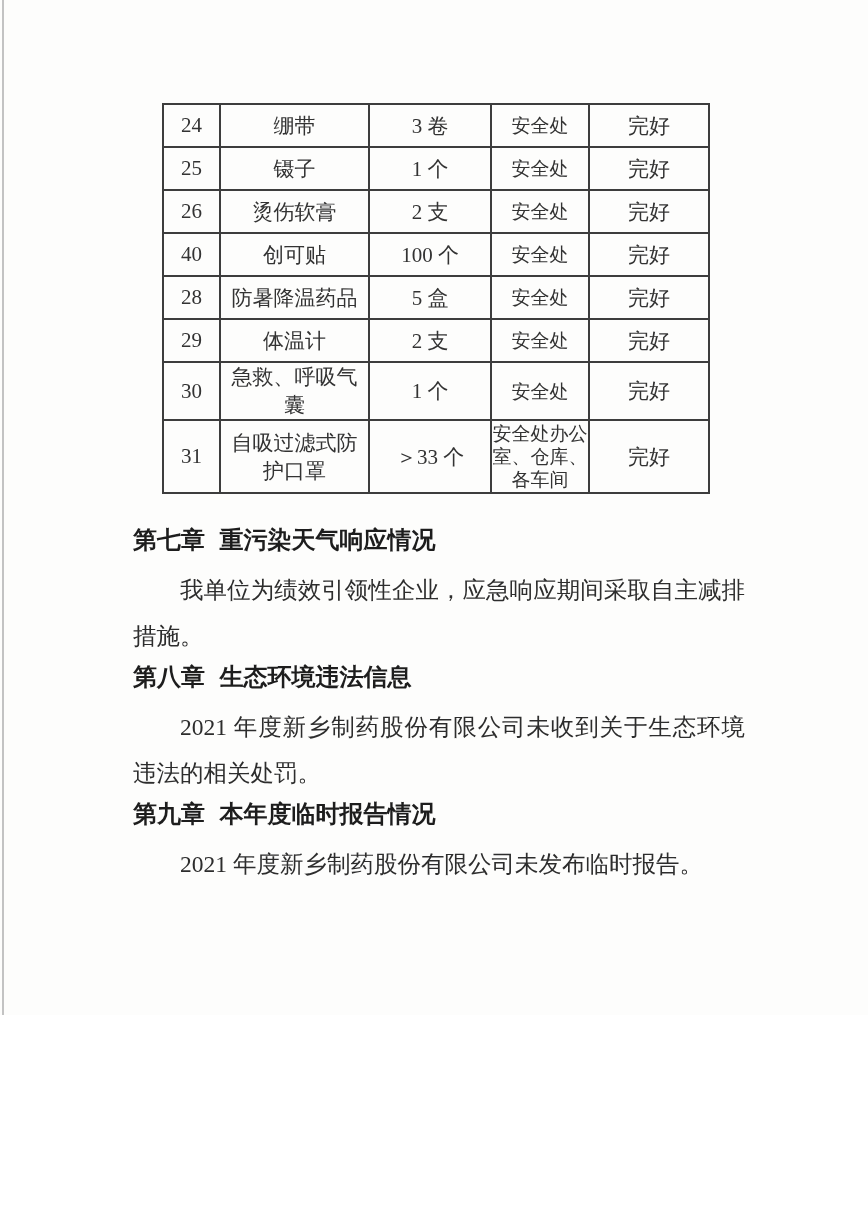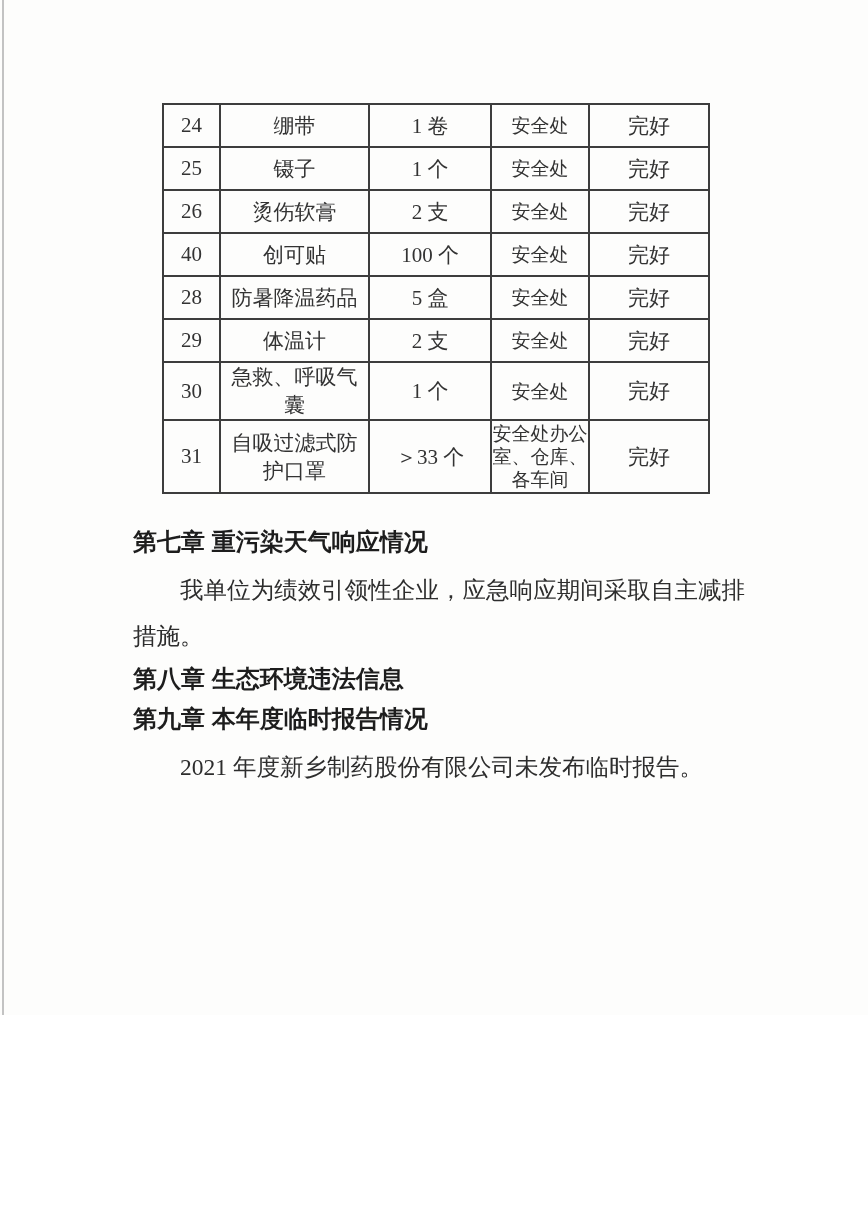--- a/index.html
+++ b/index.html
@@ -61,21 +61,21 @@
     margin-top: 10px;
   }
   
   .content {
     position: absolute;
     left: 133px;
     top: 527px;
     width: 612px;
   }
   .content h2 {
-    font-family: Liberation Sans, sans-serif;
+    font-family: Liberation Mono, monospace;
     font-size: 24px;
     line-height: 30px;
     font-weight: 700;
     color: #1d1d1d;
     margin: 0 0 10px 0;
   }
   .content p {
     font-family: Liberation Serif, serif;
     font-size: 23.5px;
     line-height: 46px;
@@ -98,21 +98,21 @@
       <col style="width:149px">
       <col style="width:122px">
       <col style="width:98px">
       <col style="width:120px">
     </colgroup>
     <tbody>
 
     <tr>
         <td class="col-index">24</td>
         <td class="col-item">绷带</td>
-        <td class="col-qty">1 卷</td>
+        <td class="col-qty">3 卷</td>
         <td class="col-loc">安全处</td>
         <td class="col-cond">完好</td>
       </tr>
         <tr>
         <td class="col-index">25</td>
         <td class="col-item">镊子</td>
         <td class="col-qty">1 个</td>
         <td class="col-loc">安全处</td>
         <td class="col-cond">完好</td>
       </tr>
@@ -162,20 +162,21 @@
   </table>
 
   <div class="content">
 
   <section>
       <h2>第七章 重污染天气响应情况</h2>
       <p>我单位为绩效引领性企业，应急响应期间采取自主减排措施。</p>
     </section>
       <section>
       <h2>第八章 生态环境违法信息</h2>
+      <p>2021 年度新乡制药股份有限公司未收到关于生态环境违法的相关处罚。</p>
     </section>
       <section>
       <h2>第九章 本年度临时报告情况</h2>
       <p>2021 年度新乡制药股份有限公司未发布临时报告。</p>
     </section>
     </div>
 
   <div class="page-seam"></div>
 
 </div>

